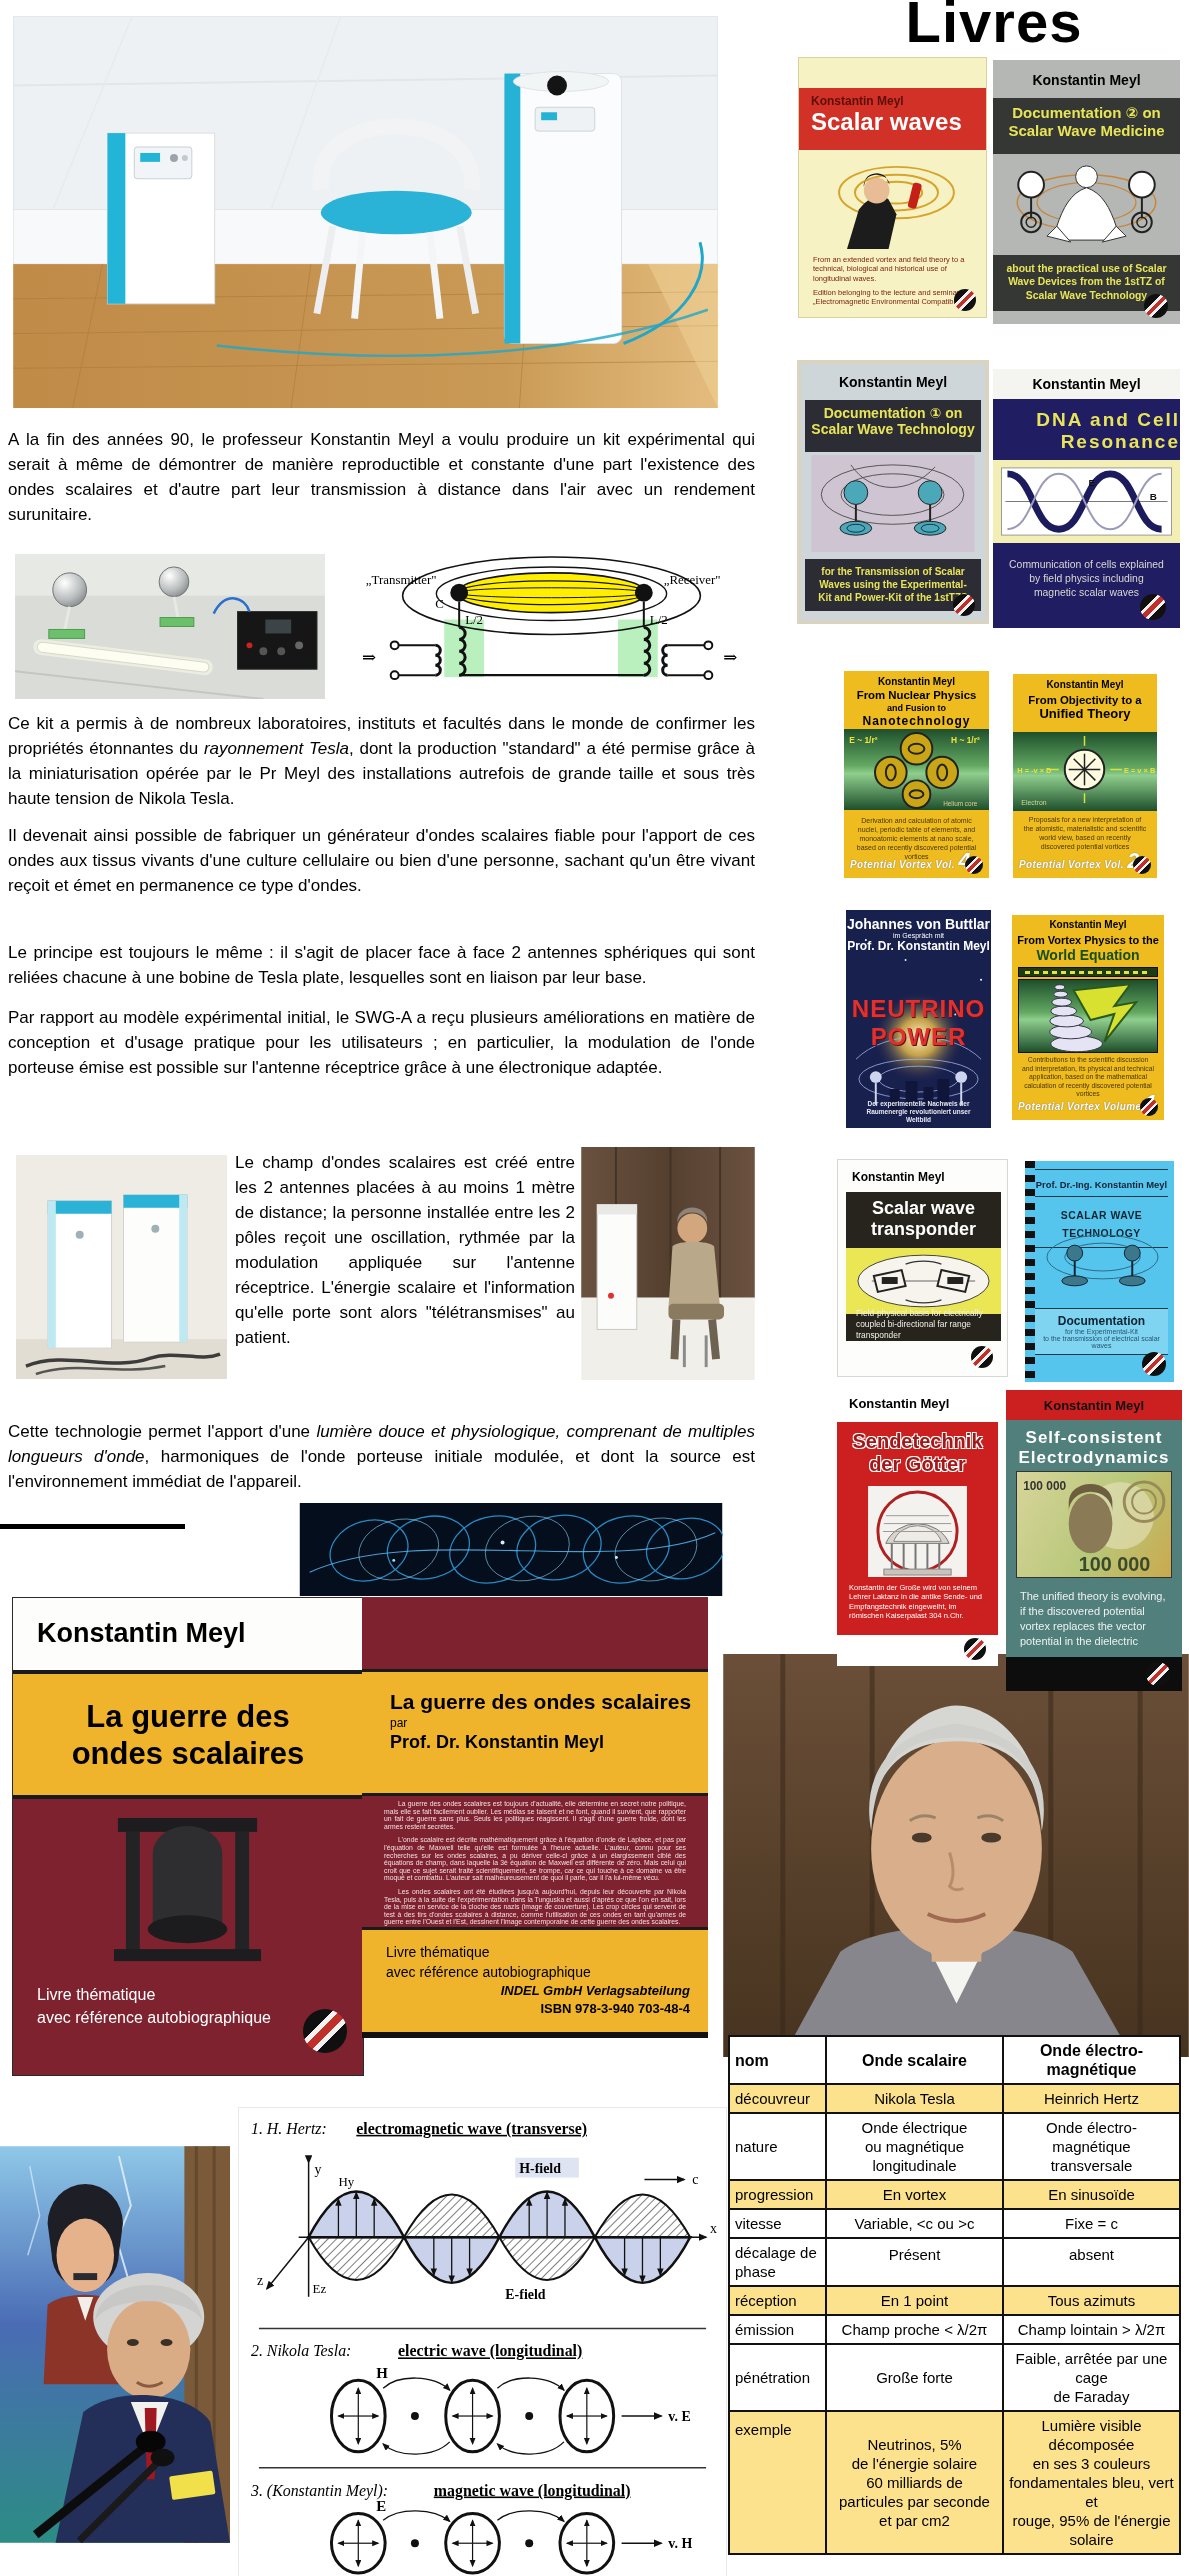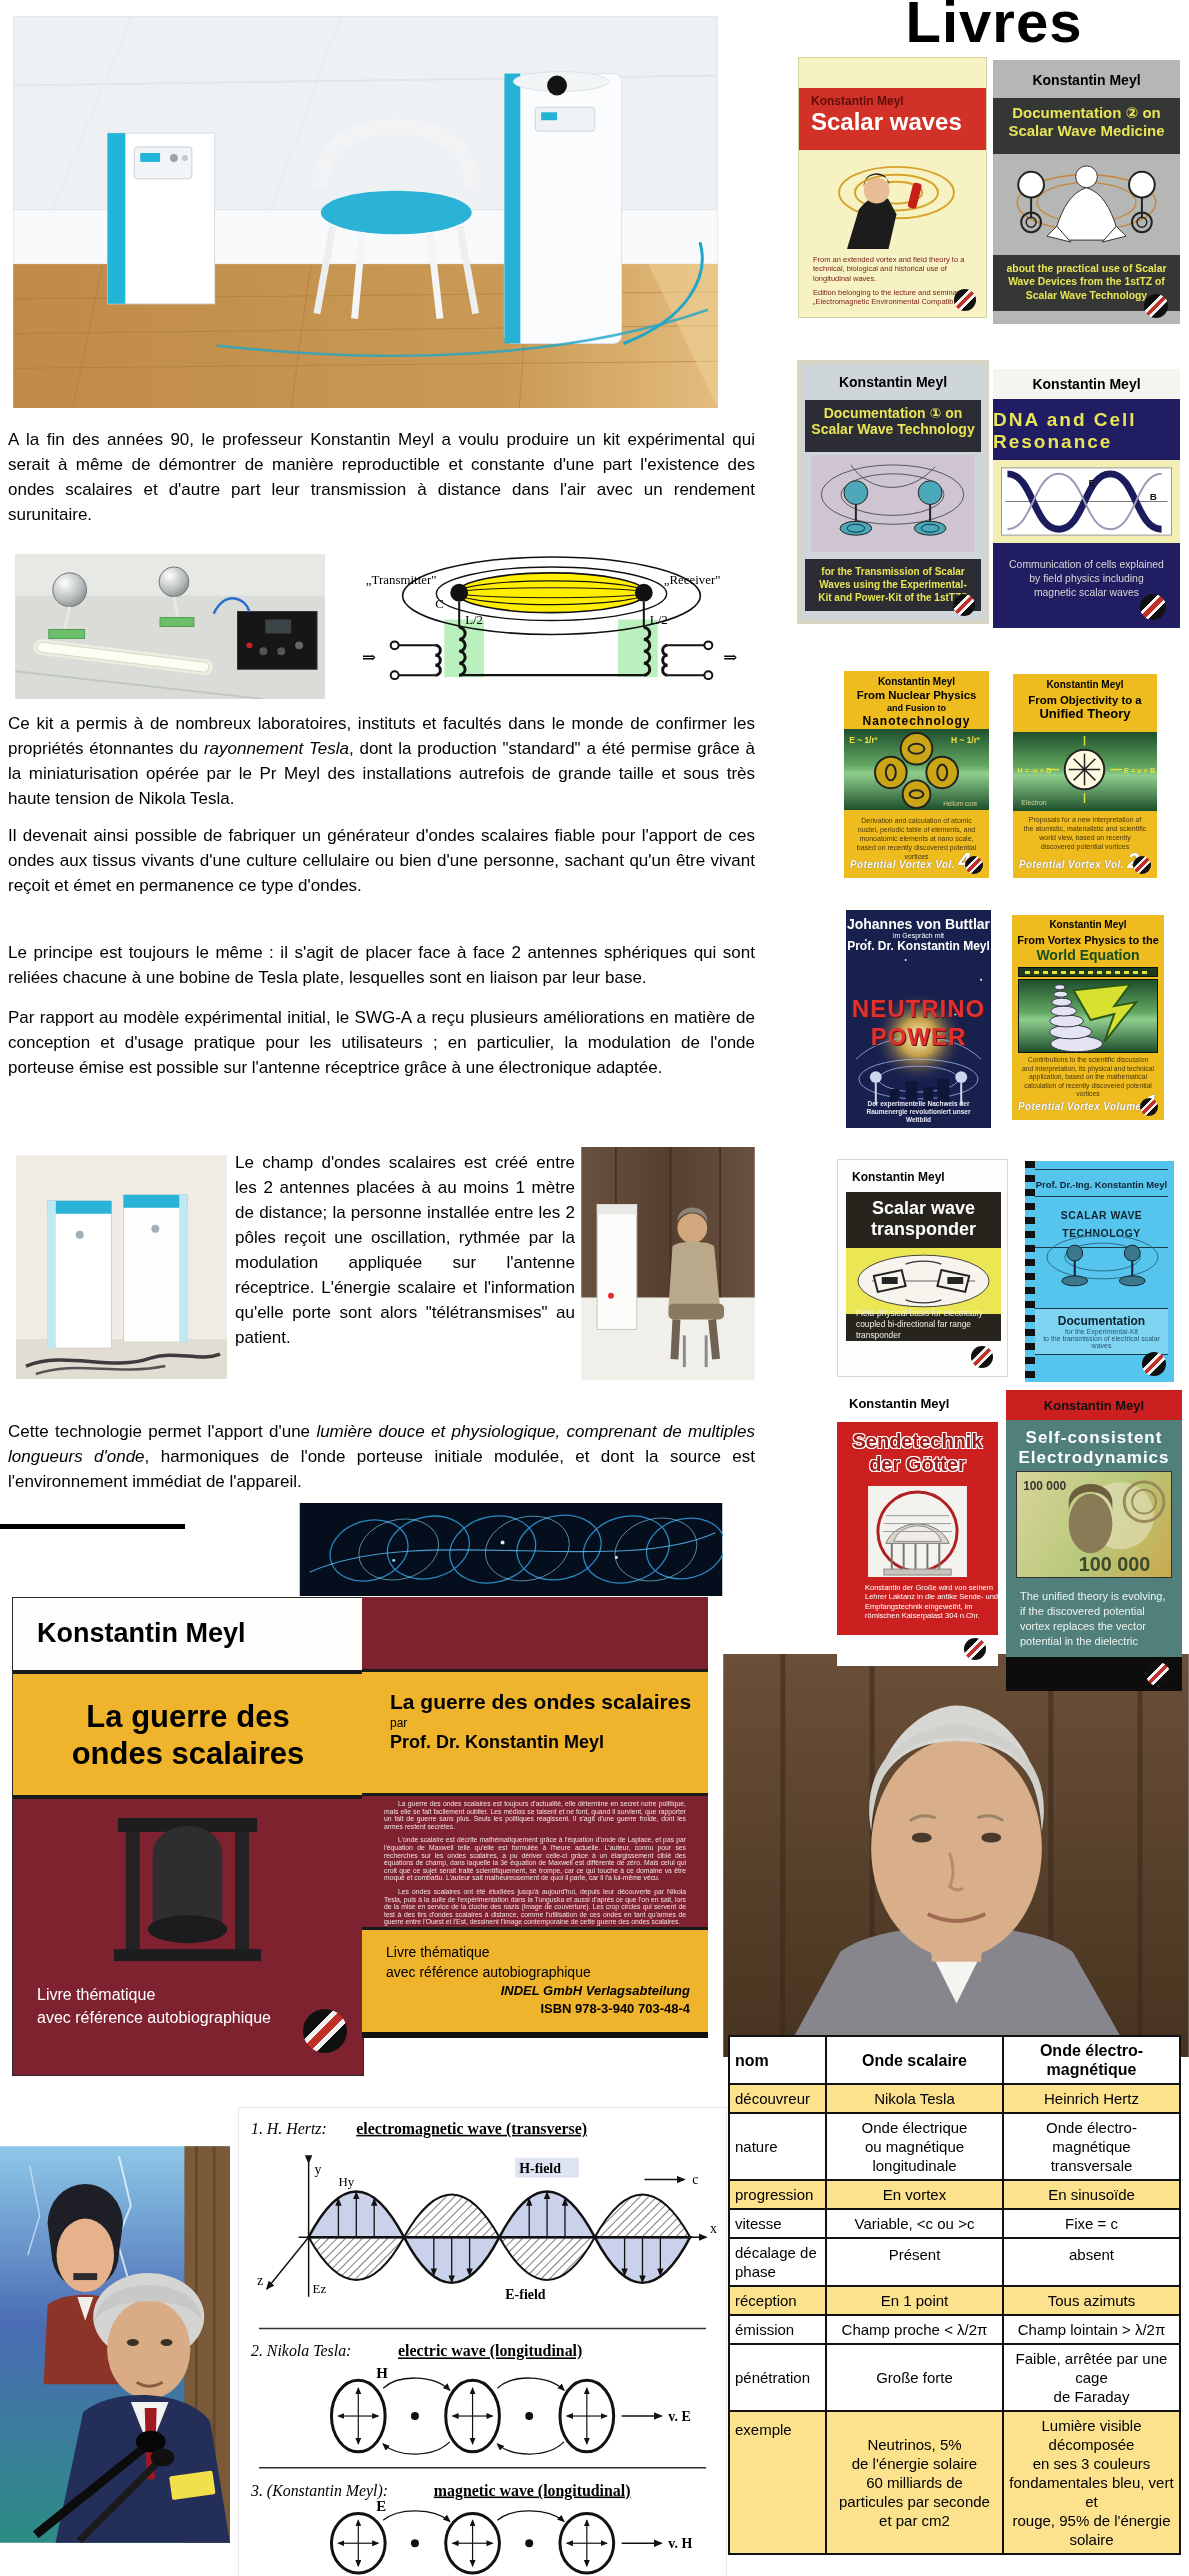--- a/index.html
+++ b/index.html
@@ -412,21 +412,21 @@
     <div class="abs" style="left:4px;top:195px;width:176px;height:52px;background:#2c2c34;padding:6px 8px;">
       <div style="font-size:10px;line-height:13px;font-weight:bold;color:#e8e457;text-align:center;">for the Transmission of Scalar Waves using the  Experimental-Kit and Power-Kit of the 1stTZS</div>
     </div>
     <div class="logo" style="right:10px;bottom:4px;width:22px;height:22px;"></div>
   </div>
 
   <div class="book" style="left:993px;top:369px;width:187px;height:259px;background:#201d63;">
     <div style="background:#f4f4f0;padding:6px 0;" class="bauthor">
       <span style="font-size:14px;font-weight:bold;">Konstantin Meyl</span>
     </div>
-    <div style="text-align:left;padding-top:10px;">
+    <div style="text-align:right;padding-top:10px;">
       <div style="font-size:19px;font-weight:bold;color:#e8e457;letter-spacing:2px;">DNA and Cell</div>
       <div style="font-size:19px;font-weight:bold;color:#e8e457;letter-spacing:2px;">Resonance</div>
     </div>
     <div class="abs" style="left:0;top:91px;width:100%;height:83px;background:#f3eeb4;">
       <svg width="187" height="83" viewBox="0 0 188 84">
         <rect x="8" y="8" width="172" height="68" fill="#fff" stroke="#999"></rect>
         <line x1="12" y1="42" x2="176" y2="42" stroke="#777"></line>
         <path d="M14,14 C40,14 40,70 66,70 C92,70 92,14 118,14 C144,14 144,70 170,70" fill="none" stroke="#1b1b5e" stroke-width="7"></path>
         <path d="M14,70 C40,70 40,14 66,14 C92,14 92,70 118,70 C144,70 144,14 170,14" fill="none" stroke="#9a9ab8" stroke-width="2"></path>
         <text x="96" y="26" font-size="10" font-weight="bold" fill="#111">E</text>
@@ -647,21 +647,21 @@
             <line x1="60" y1="58" x2="60" y2="84"></line>
           <line x1="72" y1="58" x2="72" y2="84"></line>
         </g>
         <g stroke="#999" stroke-width="1">
           <line x1="18" y1="30" x2="82" y2="30"></line>
             <line x1="16" y1="38" x2="84" y2="38"></line>
             <line x1="15" y1="46" x2="85" y2="46"></line>
         </g>
         <rect x="16" y="84" width="68" height="6" fill="#c8c4bc" stroke="#888"></rect>
       </svg>
-      <div style="position:absolute;left:12px;top:161px;width:137px;font-size:7.5px;line-height:9.4px;color:#fff;margin-left:16px;">Konstantin der Große wird von seinem Lehrer Laktanz in die antike Sende- und Empfangstechnik eingeweiht, im römischen Kaiserpalast 304 n.Chr.</div>
+      <div style="position:absolute;left:12px;top:161px;width:137px;font-size:7.5px;line-height:9.4px;color:#fff;">Konstantin der Große wird von seinem Lehrer Laktanz in die antike Sende- und Empfangstechnik eingeweiht, im römischen Kaiserpalast 304 n.Chr.</div>
     </div>
     <div class="logo" style="right:12px;bottom:6px;width:22px;height:22px;"></div>
   </div>
 
   <div class="book" style="left:1006px;top:1390px;width:176px;height:301px;background:#507f7c;">
     <div style="background:#cc1f1f;padding:6px 0;" class="bauthor">
       <span style="font-size:13px;font-weight:bold;color:#111;">Konstantin Meyl</span>
     </div>
     <div style="text-align:center;padding-top:8px;">
       <div style="font-size:17px;font-weight:bold;color:#fff;letter-spacing:1px;">Self-consistent</div>

